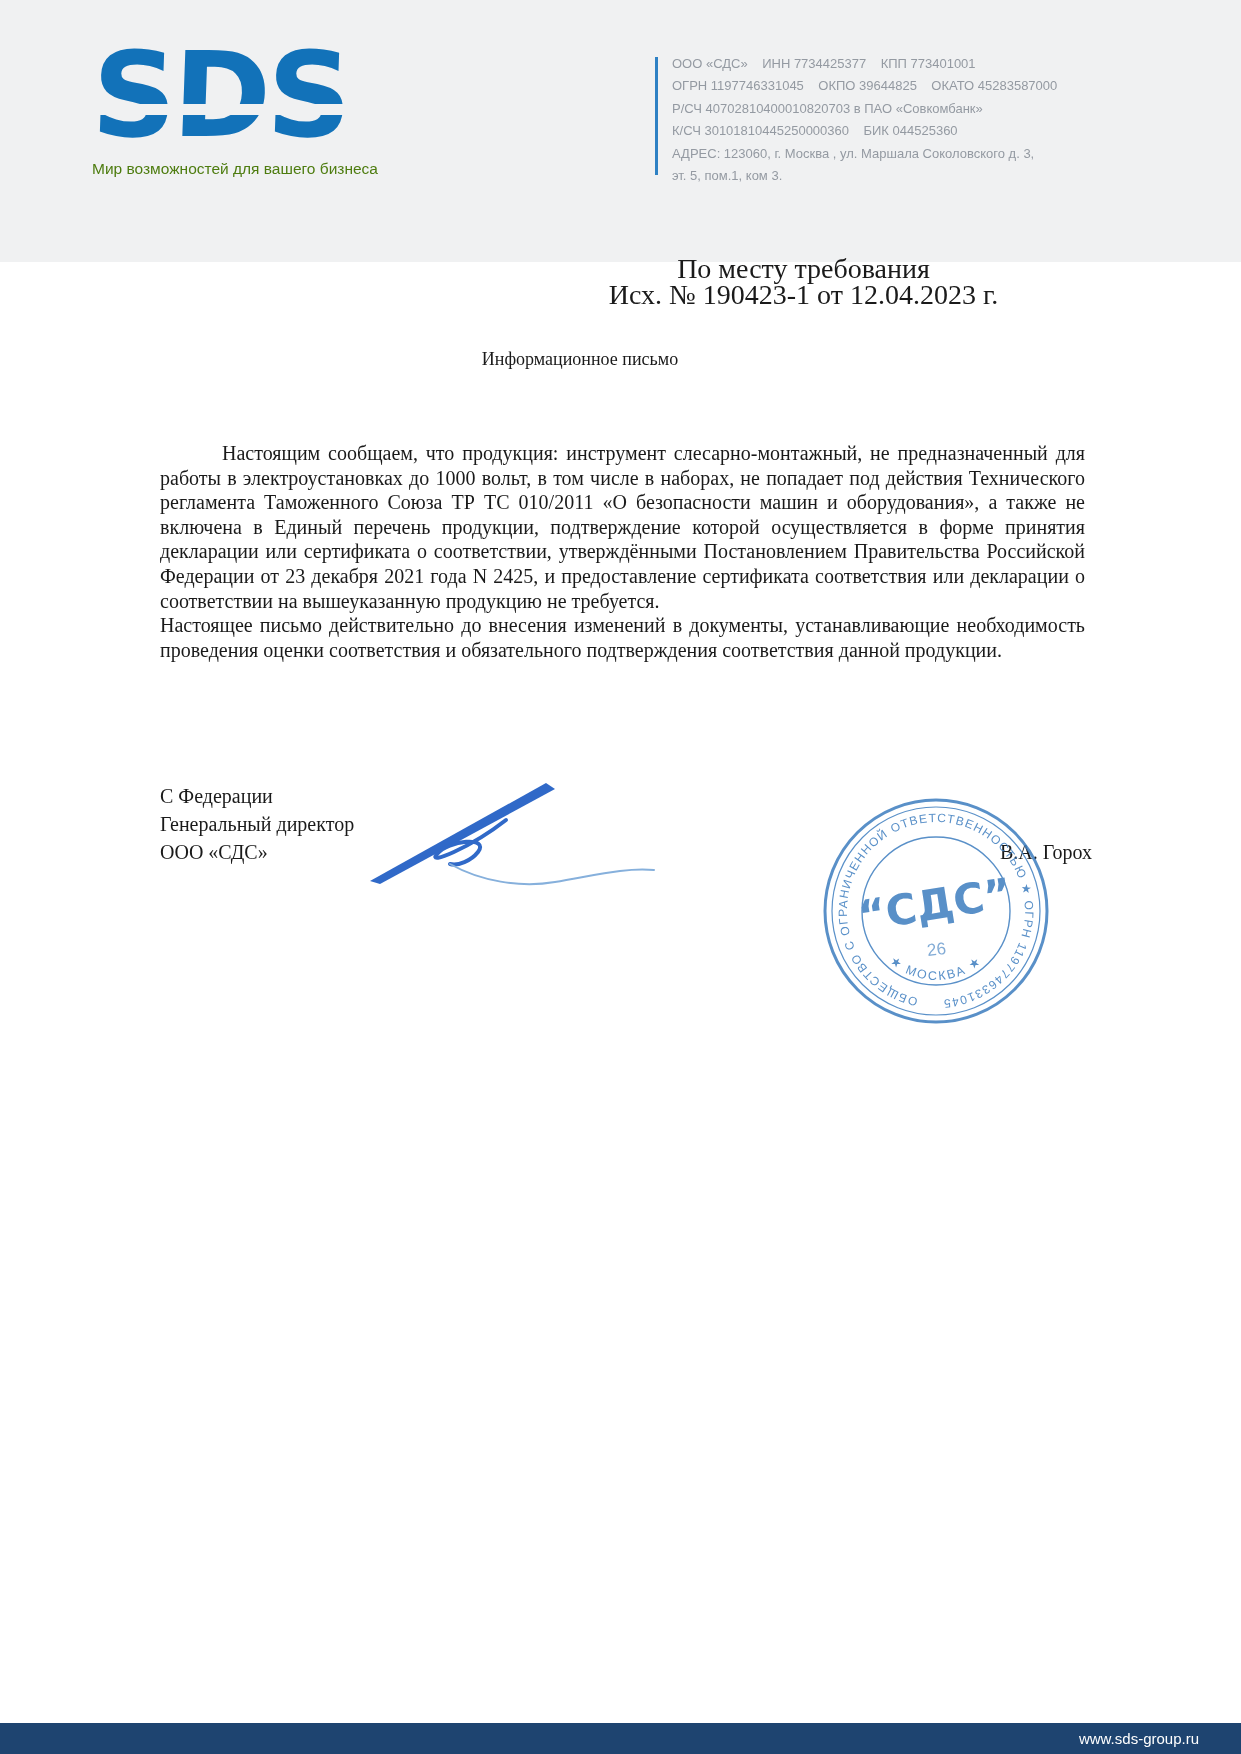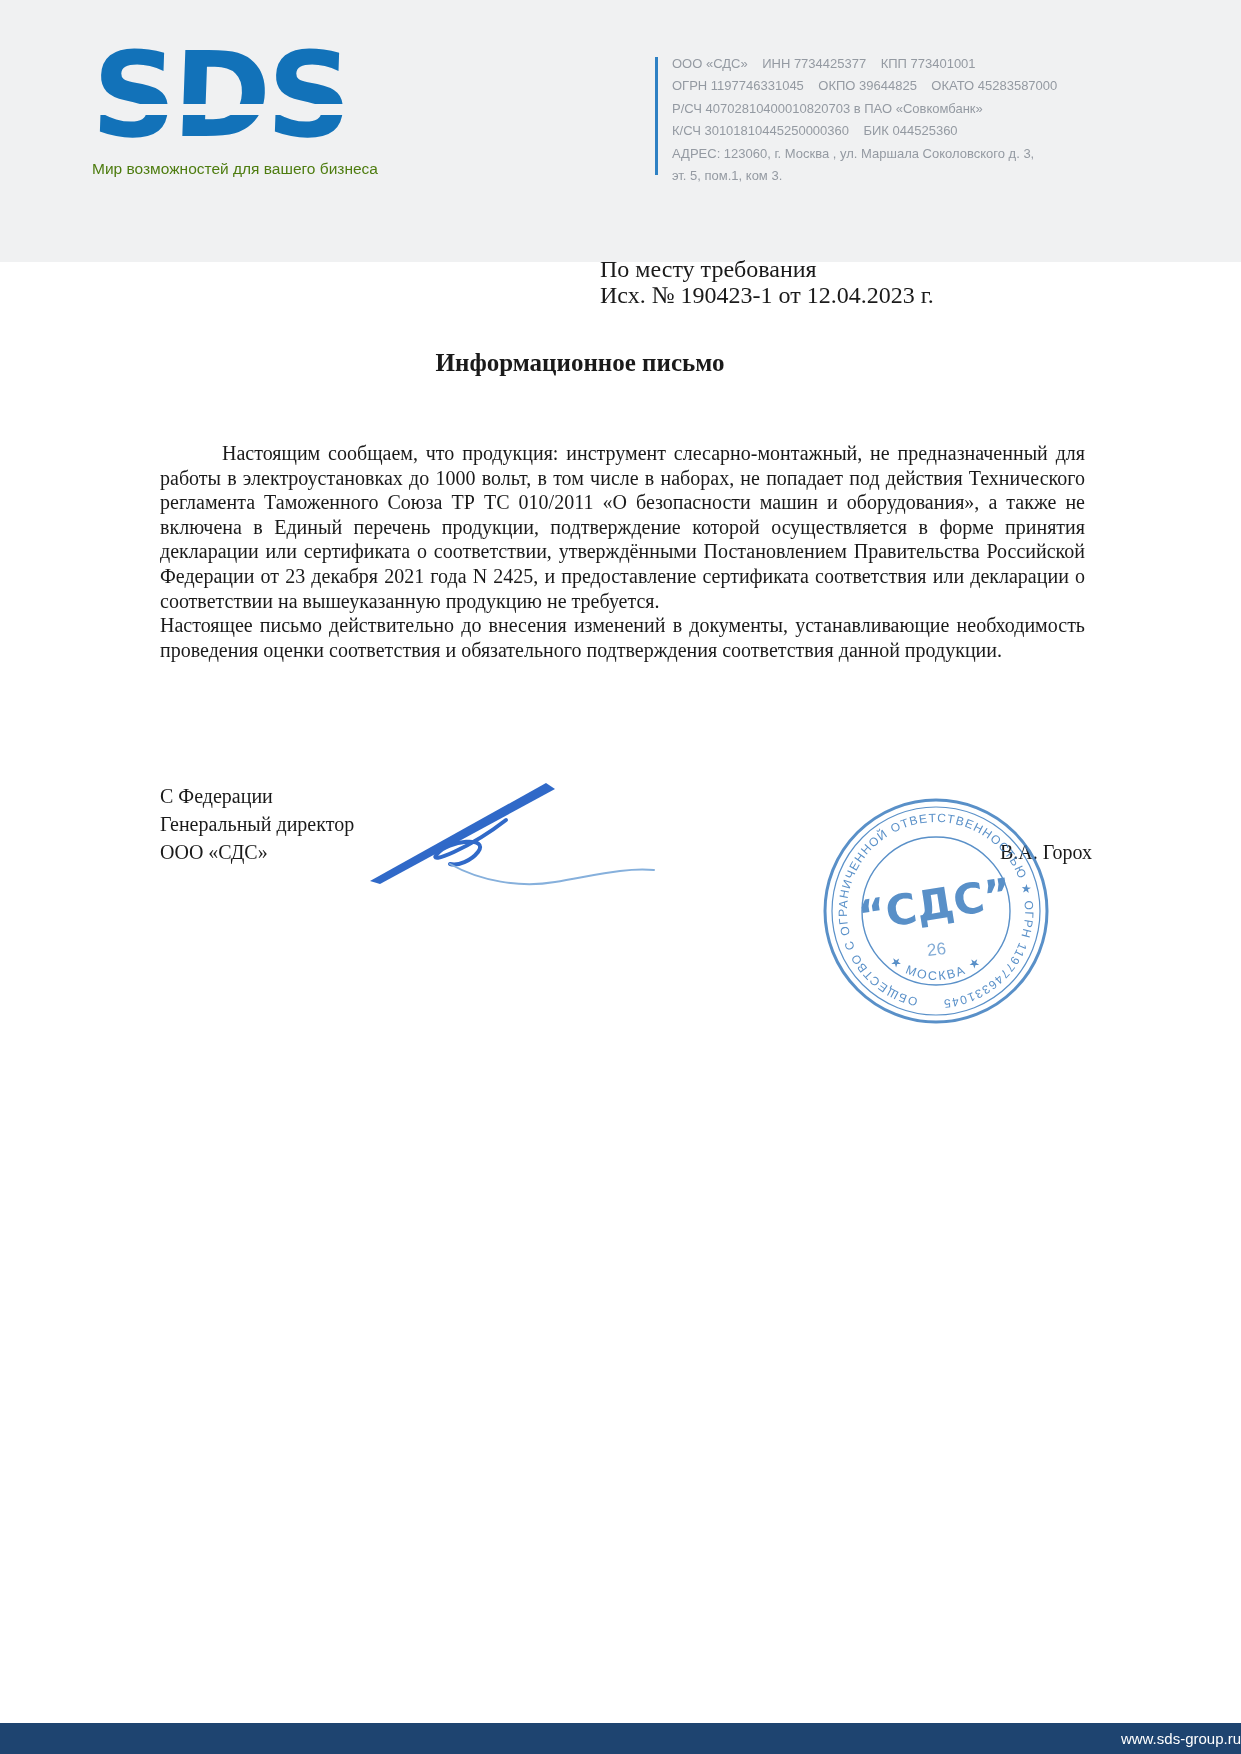--- a/index.html
+++ b/index.html
@@ -18,37 +18,37 @@
   .logo-stripe{position:absolute;left:-6px;top:68px;width:268px;height:11px;background:#f0f1f2;}
   .tagline{
     position:absolute;left:92px;top:160px;width:320px;
     font-family:"Liberation Sans", sans-serif;font-size:15.5px;color:#4d7c0f;
   }
   .head-details{position:absolute;left:672px;top:53px;width:420px;
     font-family:"Liberation Sans", sans-serif;font-size:13px;line-height:22.4px;color:#949aa2;}
   .head-details .company-line{white-space:pre;}
   .details-divider{position:absolute;left:655px;top:57px;width:3px;height:118px;background:#2e81c4;}
   
-  .ref-block{position:absolute;left:600px;top:256px;width:407px;text-align:left;
-    font-size:24px;line-height:26px;}
+  .ref-block{position:absolute;left:600px;top:256px;width:407px;text-align:center;
+    font-size:28px;line-height:26px;}
   
-  .letter-title{position:absolute;left:160px;top:349px;width:840px;text-align:center;font-size:25px;font-weight:bold;}
+  .letter-title{position:absolute;left:160px;top:349px;width:840px;text-align:center;font-size:18px;}
   .letter-body{position:absolute;left:160px;top:441px;width:925px;
     font-size:20px;line-height:24.6px;text-align:justify;}
   .letter-body p{margin:0;}
   .letter-body p.indent{text-indent:62px;}
   
   .sign-block{position:absolute;left:160px;top:782px;font-size:20px;line-height:28px;}
   .sign-name{position:absolute;left:1000px;top:841px;font-size:20px;}
   .signature-svg{position:absolute;left:330px;top:770px;}
   .stamp-svg{position:absolute;left:820px;top:795px;opacity:.88;}
   
   .footer-bar{position:absolute;left:0;bottom:0;width:1241px;height:31px;background:#1e4470;
     display:flex;align-items:center;justify-content:flex-end;}
-  .footer-url{font-family:"Liberation Sans", sans-serif;font-size:15px;color:#ffffff;}
+  .footer-url{font-family:"Liberation Sans", sans-serif;font-size:15px;color:#ffffff;margin-right:42px;}
 </style>
 </head>
 <body>
 
 <div class="page">
 
   <div class="letterhead">
     <div class="logo-wrap">
       <div class="logo-text">SDS</div>
       <div class="logo-stripe"></div>

